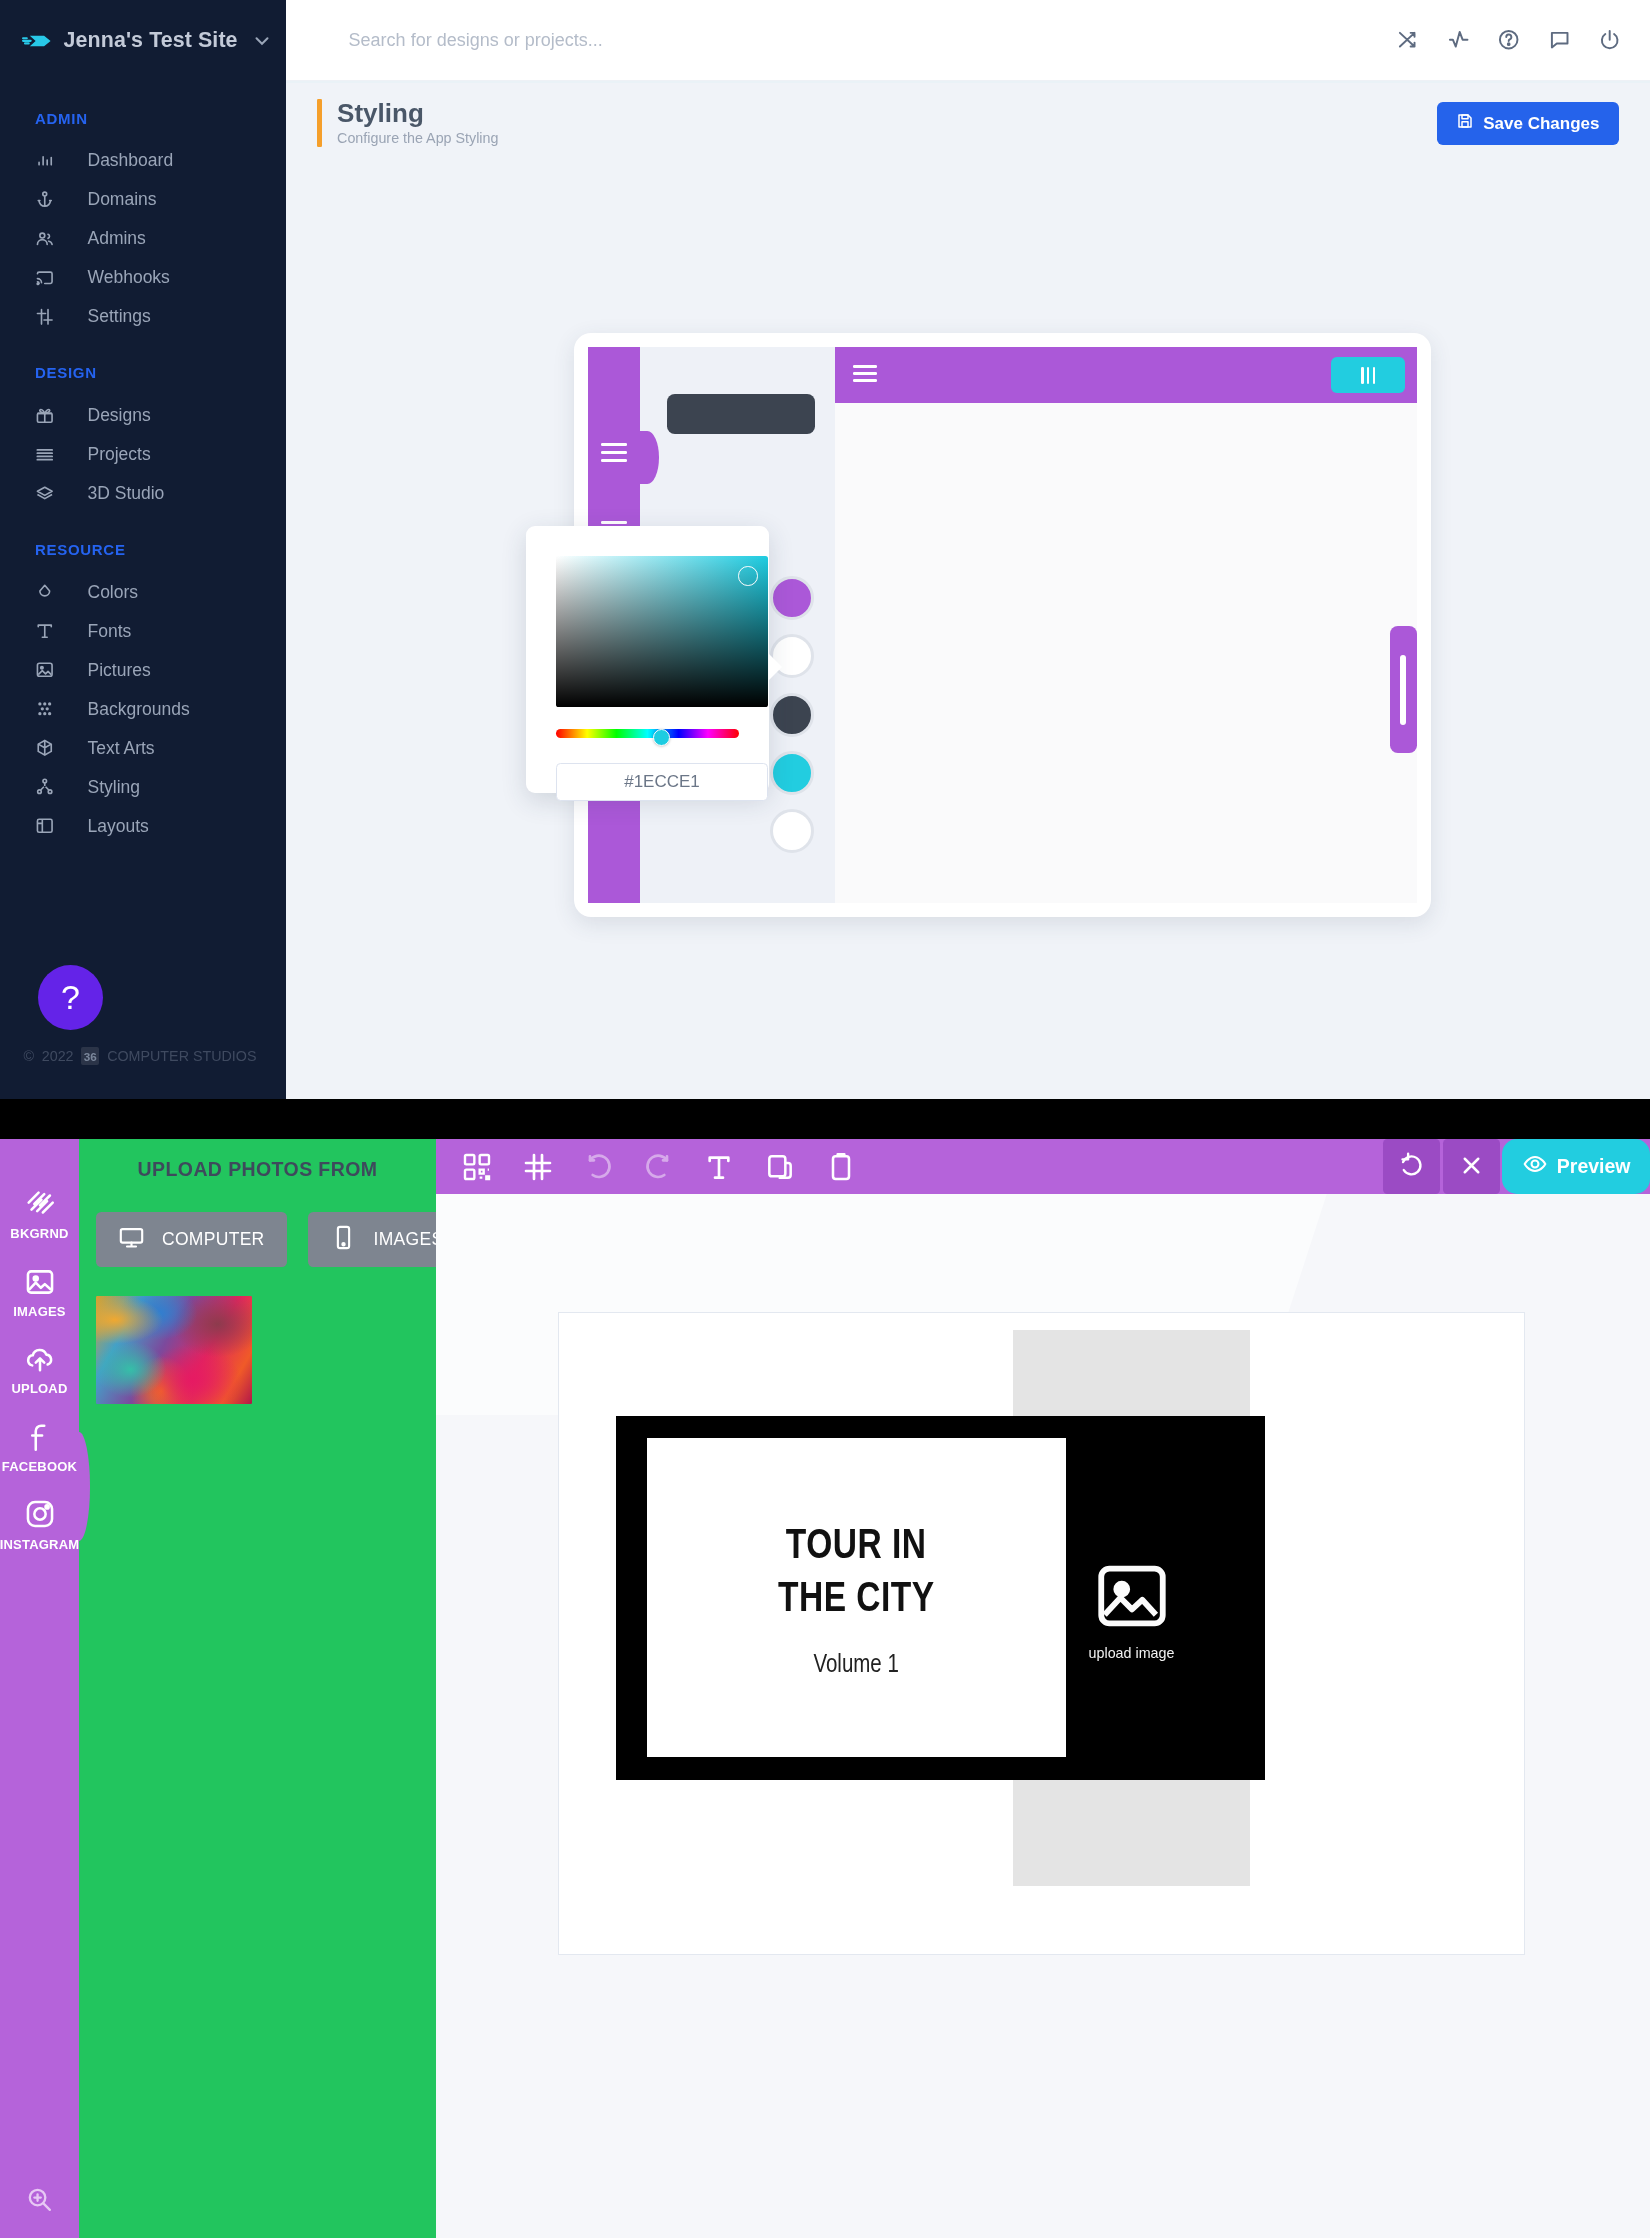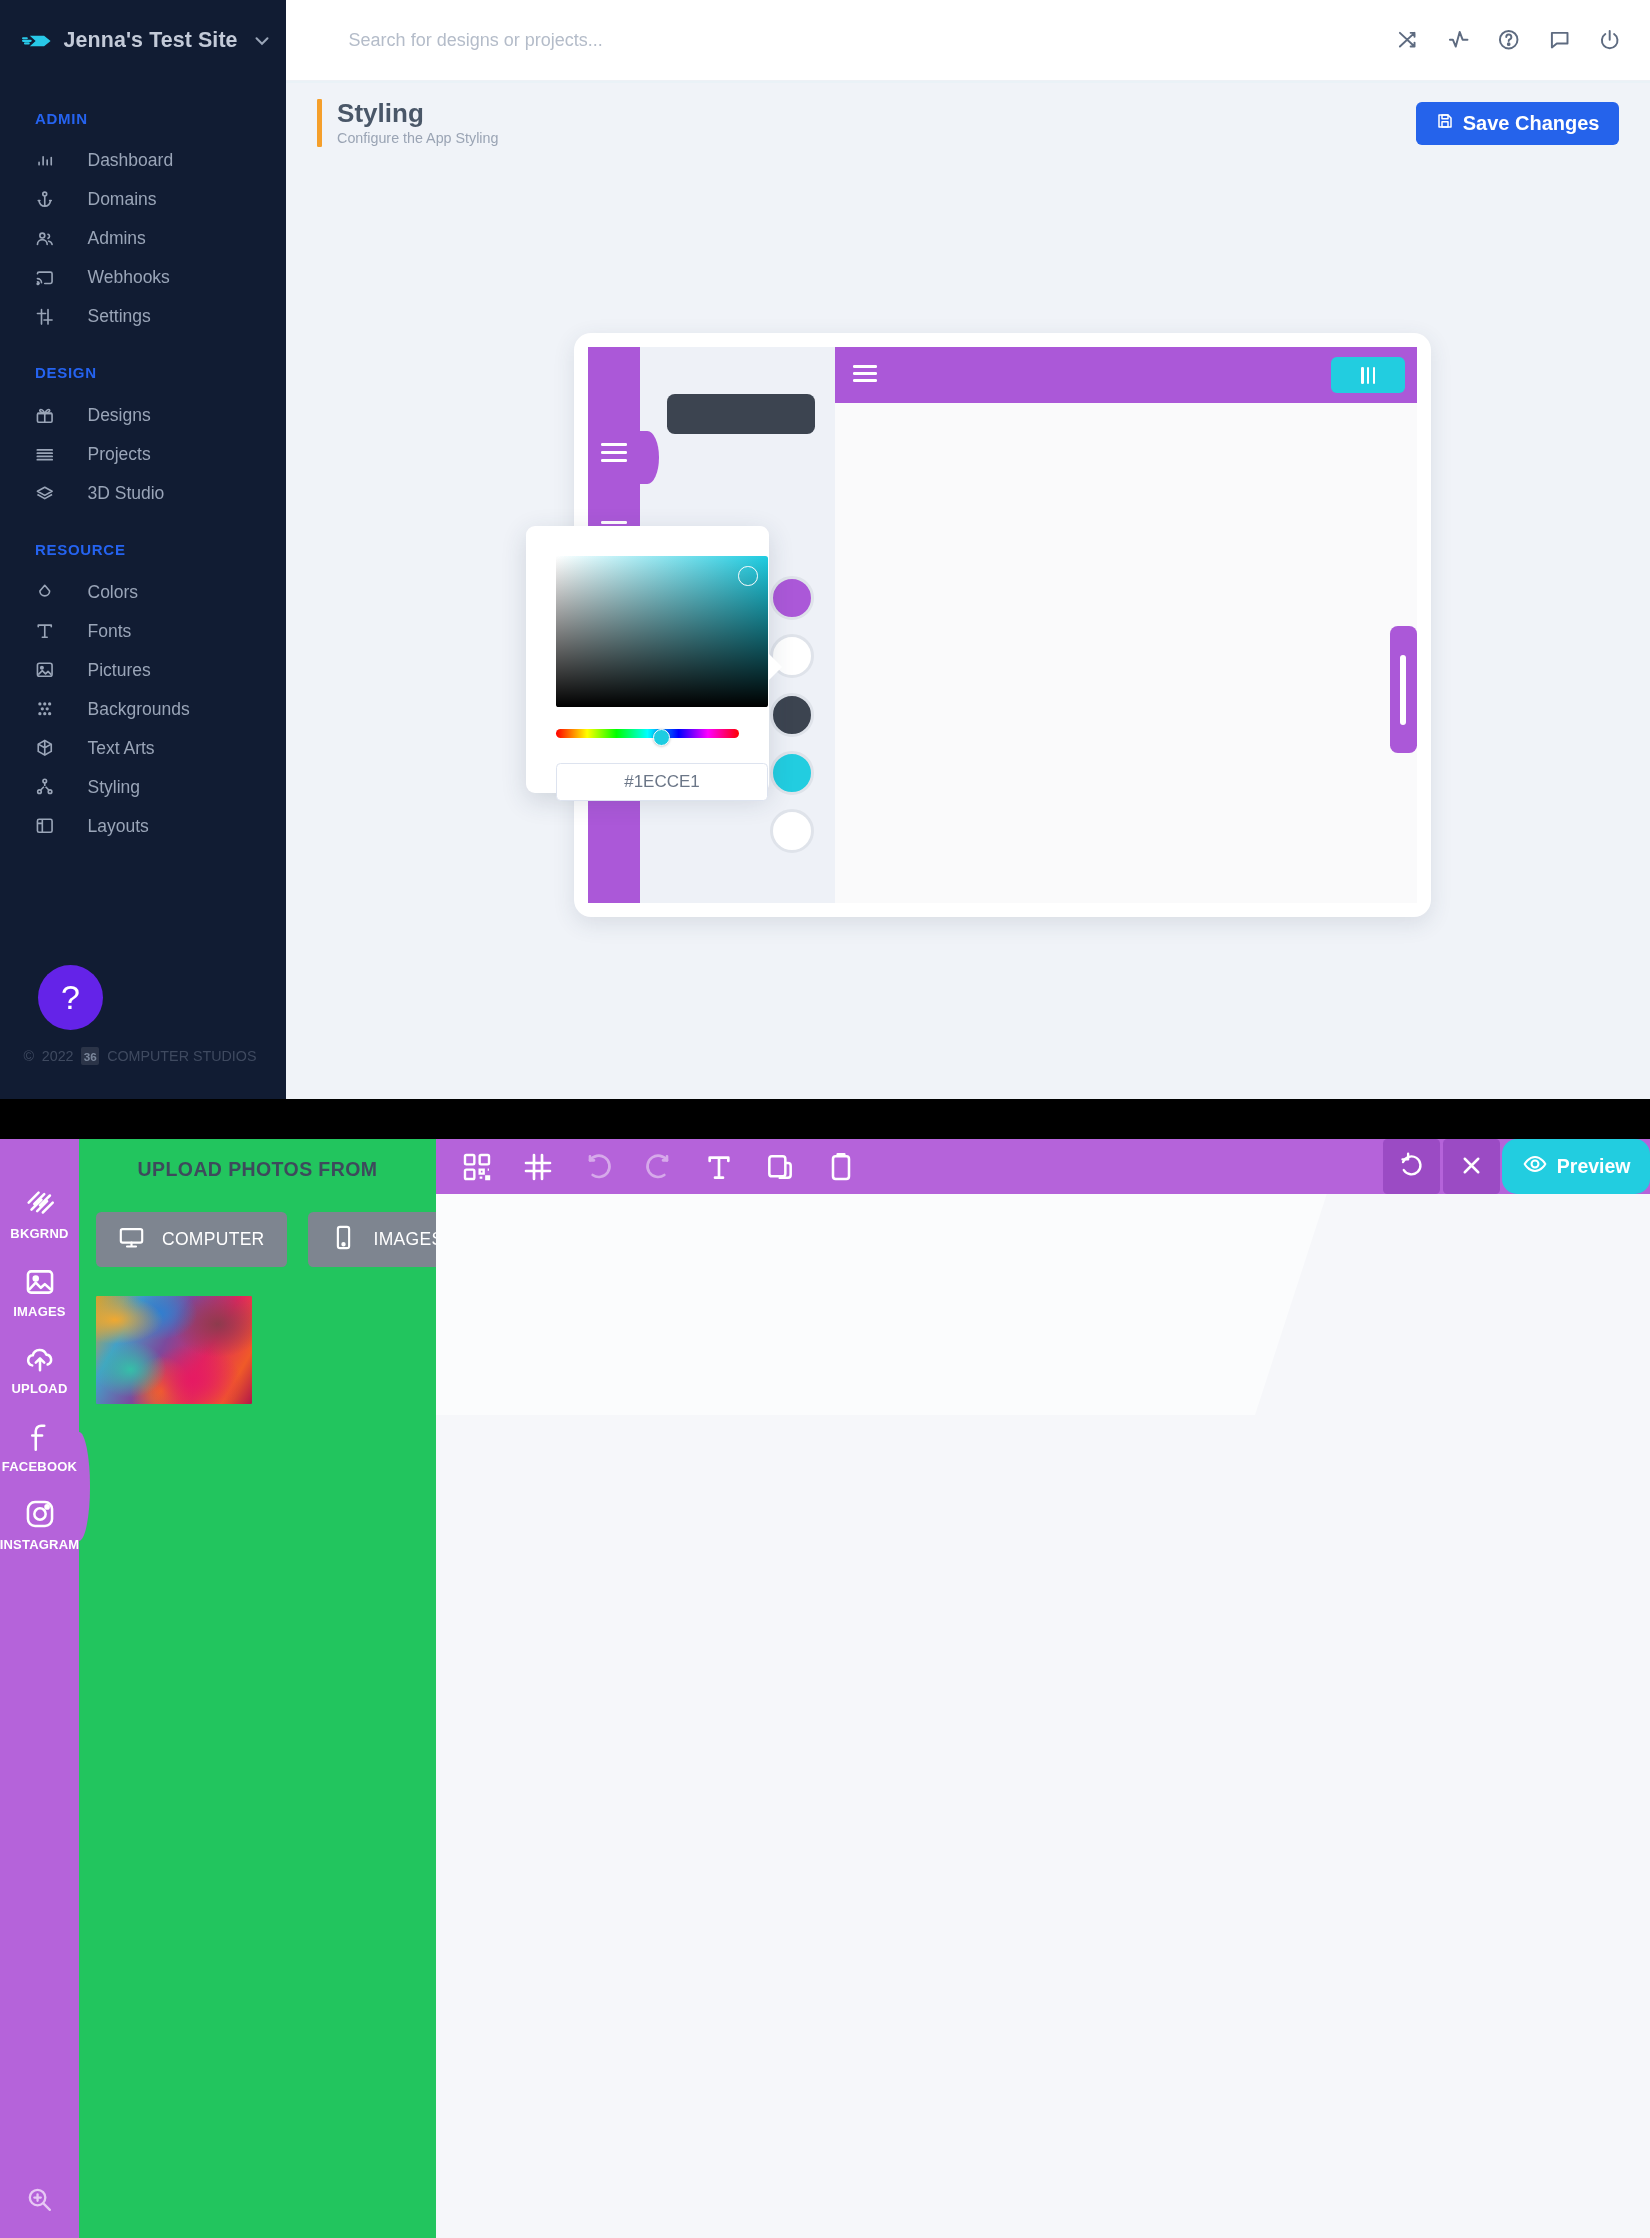--- a/index.html
+++ b/index.html
@@ -112,21 +112,21 @@
   .accent-bar { width: 4.5px; height: 48px; background: #f59f2b; border-radius: 1.3px; }
   .page-title { color: #4a5768; font-size: 26px; font-weight: bold; line-height: 1.12; }
   .page-sub { color: #9aa4b4; font-size: 14.3px; margin-top: 2.6px; }
   .save-btn {
     position: absolute; right: 31px; top: 21px; z-index: 3;
     background: #2563eb; color: #fff;
     border: none; border-radius: 5.8px;
     padding: 0 19.5px; height: 43px;
     display: flex; align-items: center; gap: 9px;
     font-family: "Liberation Sans", sans-serif;
-    font-size: 20px; font-weight: bold; cursor: pointer;
+    font-size: 17px; font-weight: bold; cursor: pointer;
   }
   .save-btn svg { width: 18px; height: 18px; }
 
   .canvas-area {
     position: absolute; left: 0; top: 83px; right: 0; bottom: 0;
     background: #f0f3f8;
   }
 
   
   .tablet {
@@ -879,16 +879,35 @@
               </svg>
           </span>
           <span>Preview</span>
         </button>
       </div>
     </div>
 
     <div class="stage-bg">
       <div class="stage-diag"></div>
 
+      <div class="page-sheet">
+        <div class="design-gray"></div>
+        <div class="design-blackframe"></div>
+        <div class="design-whitecard">
+          <div class="design-title">TOUR IN</div>
+          <div class="design-title">THE CITY</div>
+          <div class="design-volume">Volume 1</div>
+        </div>
+        <div class="upload-ph">
+          <span>
+            <svg viewBox="0 0 24 24" fill="none" stroke="#fbfbfb" stroke-width="1.7" stroke-linejoin="round">
+                <rect x="3" y="4" width="18" height="16" rx="2.4"></rect>
+                <circle cx="9" cy="10" r="1.6" fill="#fbfbfb"></circle>
+                <path d="M4 17.5l4.6-5 3.4 3.4 3-2.8 4 4.4"></path>
+              </svg>
+          </span>
+          <span class="cap">upload image</span>
+        </div>
+      </div>
     </div>
   </section>
 </div>
 
 
 </body></html>

